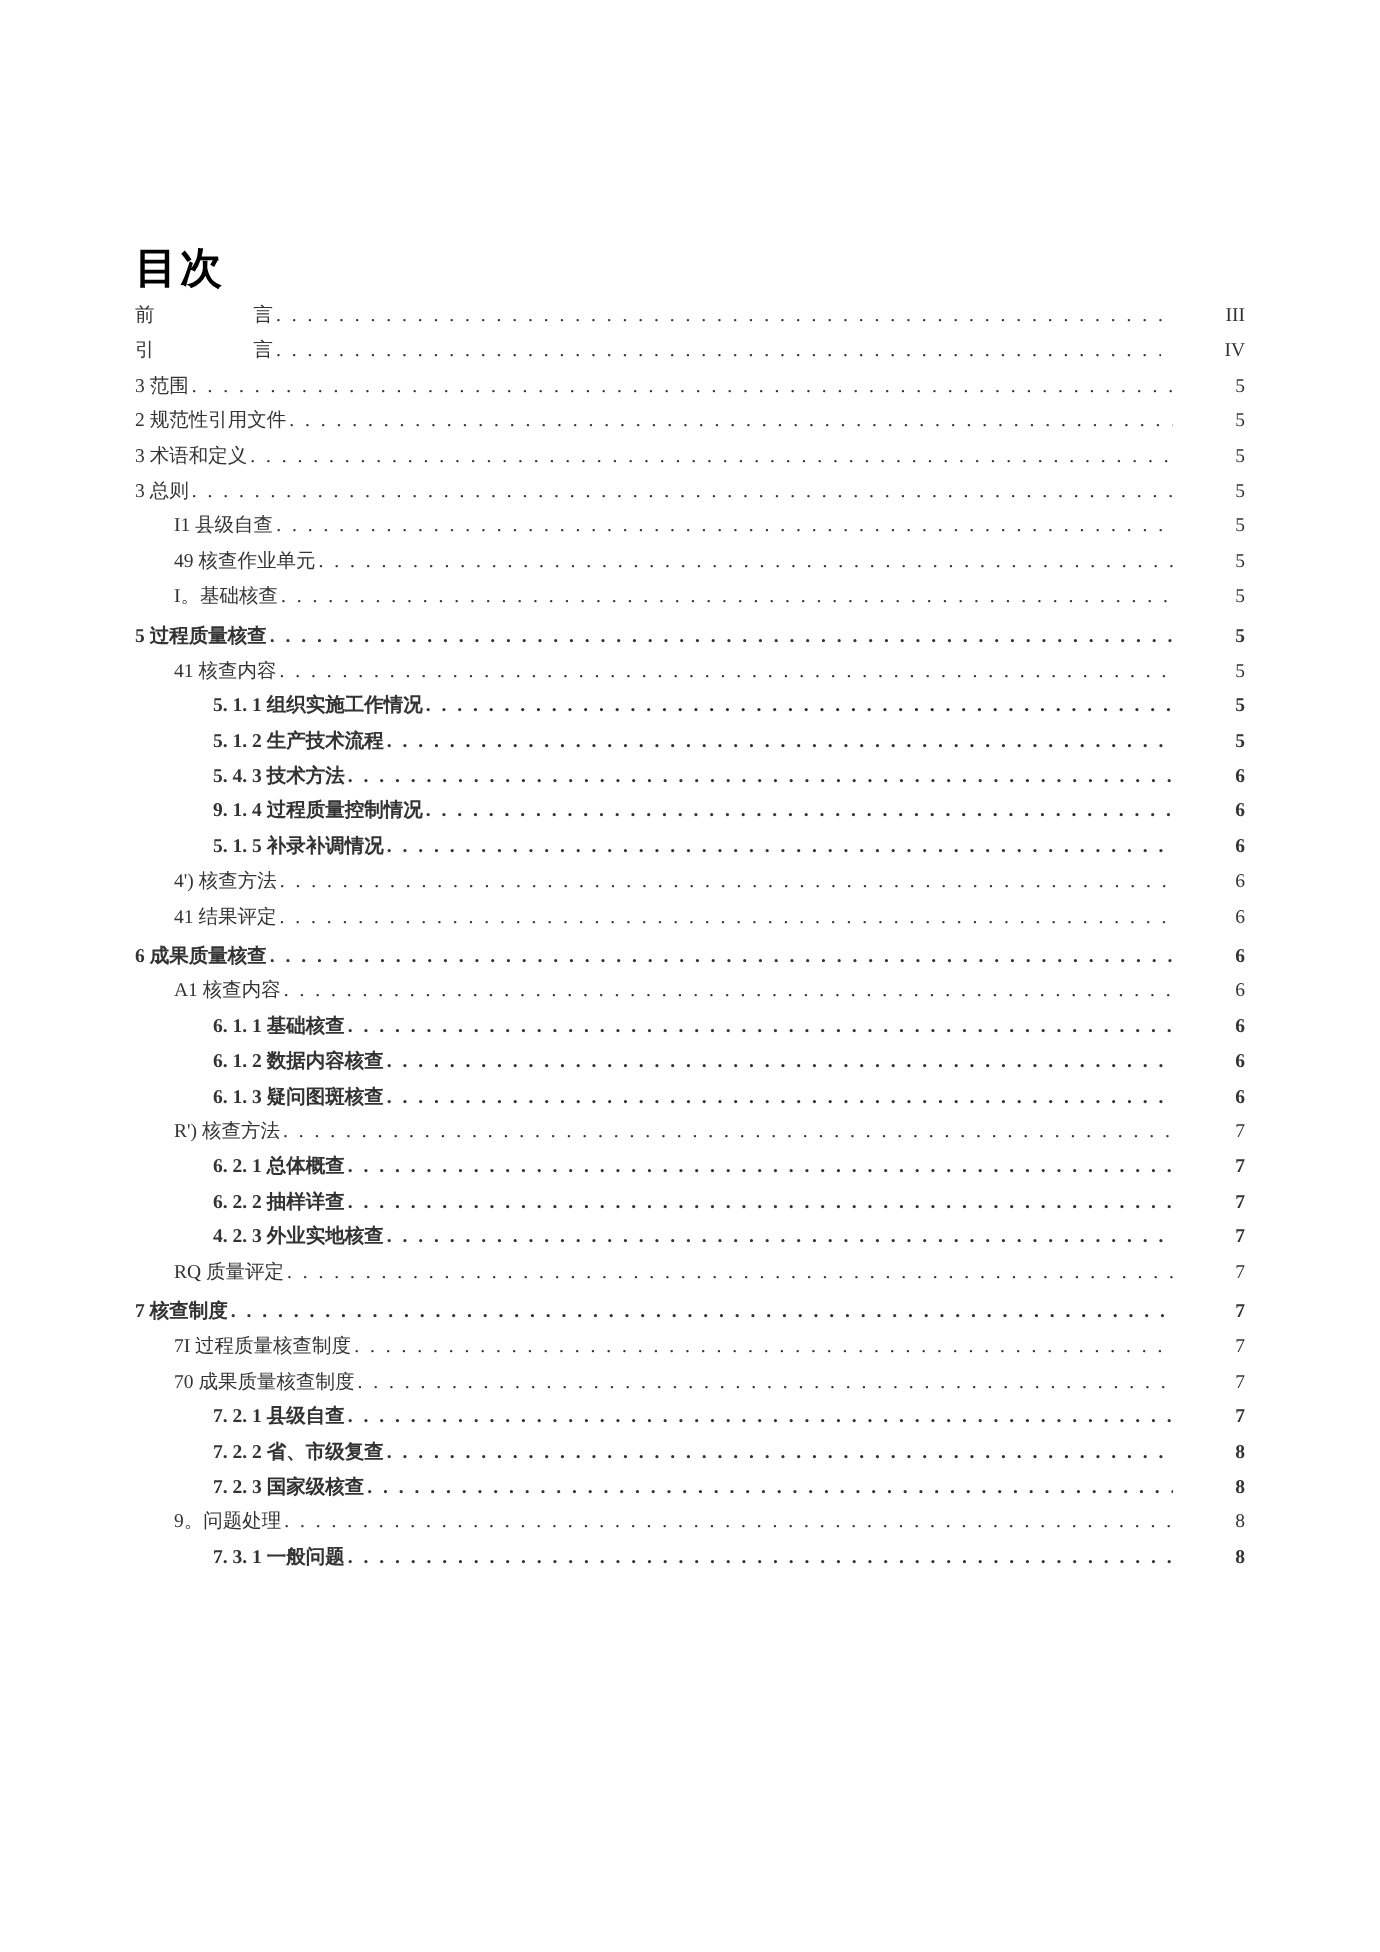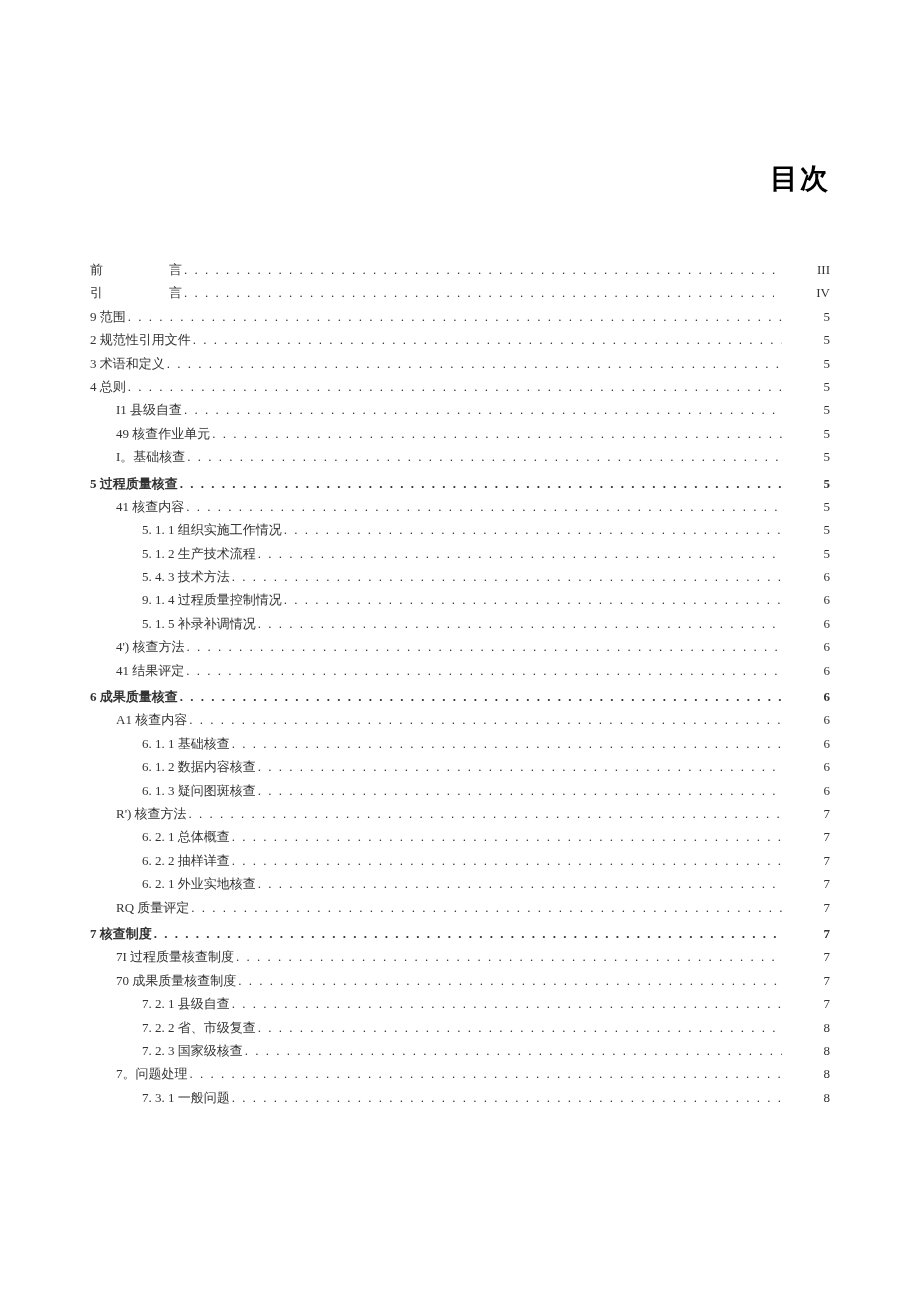--- a/index.html
+++ b/index.html
@@ -9,25 +9,24 @@
     }
     body {
       background: #ffffff;
       width: 920px;
       height: 1301px;
       font-family: "SimSun", "宋体", serif;
       color: #333333;
       padding: 160px 90px 140px 90px;
     }
     .title {
-      text-align: right;
+      text-align: left;
       font-size: 28px;
       font-weight: bold;
       color: #000000;
-      margin-bottom: 60px;
       letter-spacing: 2px;
     }
     .toc-entry {
       display: flex;
       align-items: baseline;
       font-size: 13px;
       line-height: 1.8;
       white-space: nowrap;
       overflow: hidden;
     }
@@ -44,21 +43,21 @@
     .toc-leader::after {
       content: ". . . . . . . . . . . . . . . . . . . . . . . . . . . . . . . . . . . . . . . . . . . . . . . . . . . . . . . . . . . . . . . . . . . . . . . . . . . . . . . . . . . . . . . . . . . . . . . . . . . . . . . . . . . . . . . . . . . . . . . . . . . . . . . . . . . . . . . . . . . . . . . . . .";
     }
     .toc-page {
       flex-shrink: 0;
       padding-left: 2px;
       margin-left: 38px;
     }
     .indent-0 { padding-left: 0px; }
     .indent-1 { padding-left: 26px; }
-    .indent-2 { padding-left: 52px; }
+    .indent-2 { padding-left: 52px; font-weight: bold; }
     .section-gap {
       margin-top: 3px;
       font-weight: bold;
     }
   </style>
 </head>
 <body>
 
 <h1 class="title">目次</h1>
 
@@ -71,36 +70,36 @@
       <span class="toc-page">III</span>
     </div>
     <div class="toc-entry indent-0">
       <span class="toc-label">引</span>
       <span style="display: inline-block; width: 66px;"></span>
       <span class="toc-label">言</span>
       <span class="toc-leader"></span>
       <span class="toc-page">IV</span>
     </div>
     <div class="toc-entry indent-0">
-      <span class="toc-label">9 范围</span>
+      <span class="toc-label">3 范围</span>
       <span class="toc-leader"></span>
       <span class="toc-page">5</span>
     </div>
     <div class="toc-entry indent-0">
       <span class="toc-label">2 规范性引用文件</span>
       <span class="toc-leader"></span>
       <span class="toc-page">5</span>
     </div>
     <div class="toc-entry indent-0">
       <span class="toc-label">3 术语和定义</span>
       <span class="toc-leader"></span>
       <span class="toc-page">5</span>
     </div>
     <div class="toc-entry indent-0">
-      <span class="toc-label">4 总则</span>
+      <span class="toc-label">3 总则</span>
       <span class="toc-leader"></span>
       <span class="toc-page">5</span>
     </div>
     <div class="toc-entry indent-1">
       <span class="toc-label">I1 县级自查</span>
       <span class="toc-leader"></span>
       <span class="toc-page">5</span>
     </div>
     <div class="toc-entry indent-1">
       <span class="toc-label">49 核查作业单元</span>
@@ -191,21 +190,21 @@
       <span class="toc-label">6. 2. 1 总体概查</span>
       <span class="toc-leader"></span>
       <span class="toc-page">7</span>
     </div>
     <div class="toc-entry indent-2">
       <span class="toc-label">6. 2. 2 抽样详查</span>
       <span class="toc-leader"></span>
       <span class="toc-page">7</span>
     </div>
     <div class="toc-entry indent-2">
-      <span class="toc-label">6. 2. 1 外业实地核查</span>
+      <span class="toc-label">4. 2. 3 外业实地核查</span>
       <span class="toc-leader"></span>
       <span class="toc-page">7</span>
     </div>
     <div class="toc-entry indent-1">
       <span class="toc-label">RQ 质量评定</span>
       <span class="toc-leader"></span>
       <span class="toc-page">7</span>
     </div>
     <div class="toc-entry indent-0 section-gap">
       <span class="toc-label">7 核查制度</span>
@@ -231,21 +230,21 @@
       <span class="toc-label">7. 2. 2 省、市级复查</span>
       <span class="toc-leader"></span>
       <span class="toc-page">8</span>
     </div>
     <div class="toc-entry indent-2">
       <span class="toc-label">7. 2. 3 国家级核查</span>
       <span class="toc-leader"></span>
       <span class="toc-page">8</span>
     </div>
     <div class="toc-entry indent-1">
-      <span class="toc-label">7。问题处理</span>
+      <span class="toc-label">9。问题处理</span>
       <span class="toc-leader"></span>
       <span class="toc-page">8</span>
     </div>
     <div class="toc-entry indent-2">
       <span class="toc-label">7. 3. 1 一般问题</span>
       <span class="toc-leader"></span>
       <span class="toc-page">8</span>
     </div>
   </div>
 

